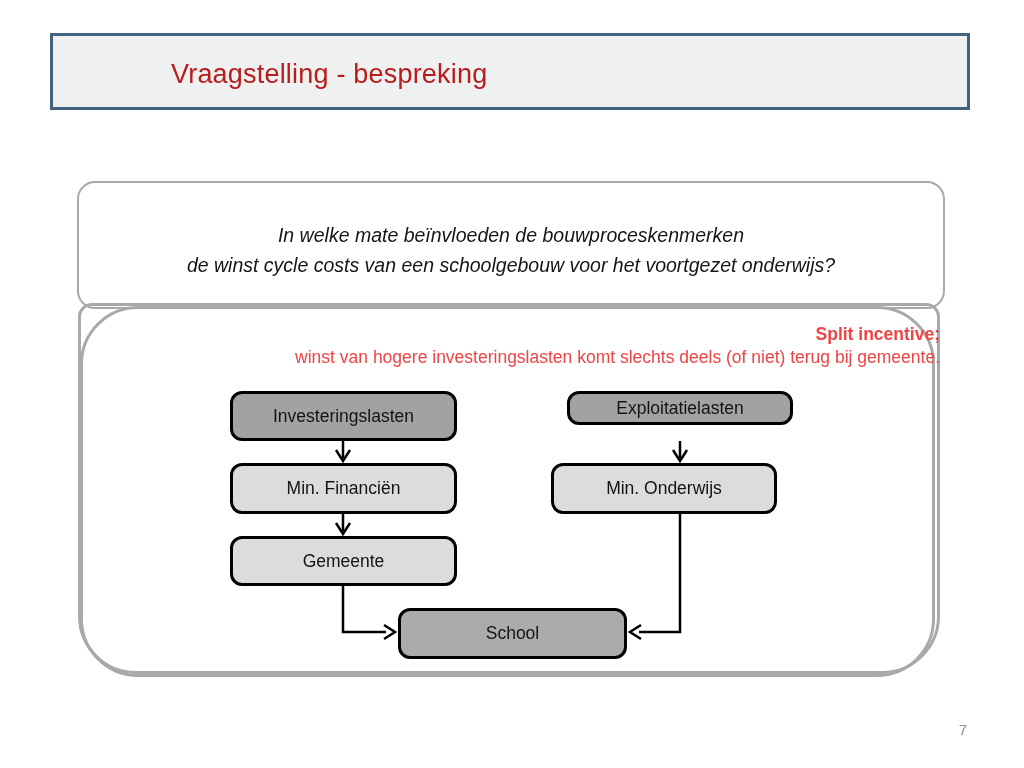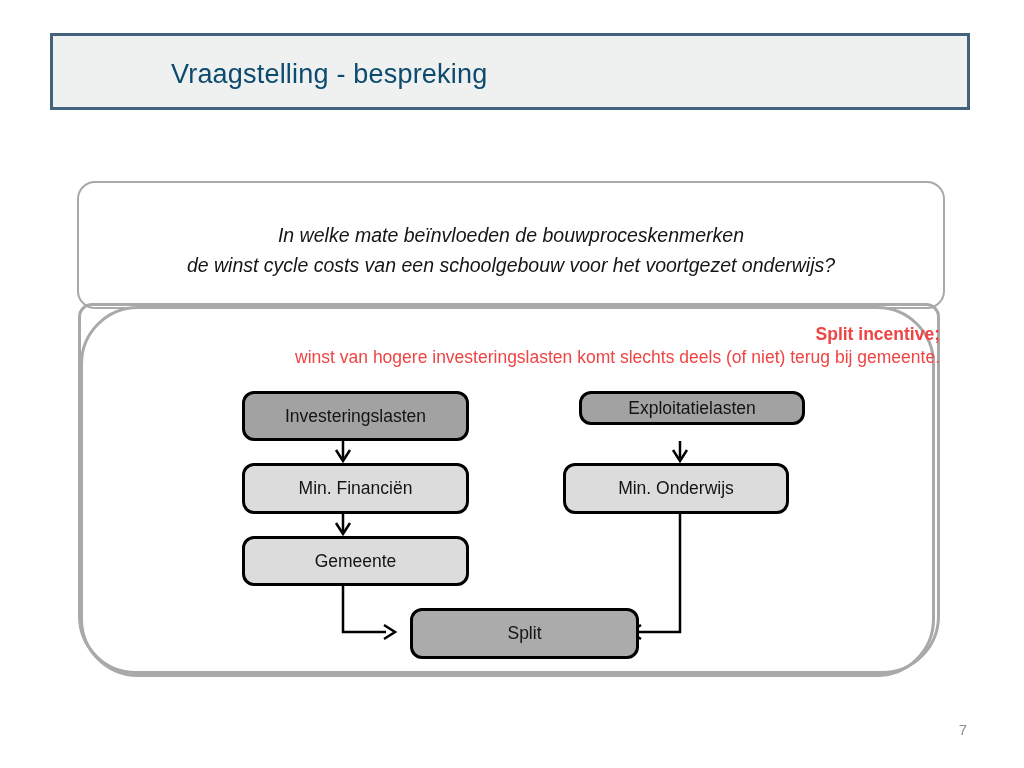--- a/index.html
+++ b/index.html
@@ -10,21 +10,21 @@
   .slide *{box-sizing:border-box;}
 
   
   .title-bar{
     position:absolute;left:50px;top:33px;width:920px;height:77px;
     background:var(--title_fill,#eff1f0);
     border:3px solid var(--title_border,#44617e);
     display:flex;align-items:center;
     padding-left:118px;padding-top:6px;
   }
-  .title-text{font-size:27px;color:#0c4a6e;letter-spacing:0.2px;}
+  .title-text{font-size:27px;color:#b91c1c;letter-spacing:0.2px;}
 
   
   .question-box{
     position:absolute;left:77px;top:149px;width:868px;height:128px;
     border:2px solid var(--frame_border,#a9a9a9);border-radius:18px;background:#fff;
     display:flex;flex-direction:column;justify-content:center;align-items:center;
     padding-top:10px;
     margin-top:32px;
   }
   .question-line{
@@ -47,21 +47,21 @@
   .diagram-heading{
     position:absolute;left:78px;top:323px;width:862px;text-align:right;
     font-size:17.5px;line-height:23px;color:#ef4444;
   }
   .diagram-heading .bold{font-weight:bold;}
 
   
   .node{
     position:absolute;border:3px solid #000;border-radius:12px;
     display:flex;align-items:center;justify-content:center;
-    font-size:17.5px;color:#141414;text-align:center;margin-left:12px;
+    font-size:17.5px;color:#141414;text-align:center;
   }
   .node-dark{background:var(--node_dark,#a2a2a2);}
   .node-light{background:var(--node_light,#dcdcdc);text-align:right;}
   .node-school{background:var(--node_school,#ababab);}
 
   .n-investeringslasten{left:230px;top:391px;width:227px;height:50px;}
   .n-exploitatielasten{left:567px;top:391px;width:226px;height:34px;}
   .n-min-financien{left:230px;top:463px;width:227px;height:51px;}
   .n-min-onderwijs{left:551px;top:463px;width:226px;height:51px;}
   .n-gemeente{left:230px;top:536px;width:227px;height:50px;}
@@ -129,18 +129,18 @@
   <div class="node node-light n-min-financien">
     <span>Min. Financiën</span>
   </div>
   <div class="node node-light n-min-onderwijs">
     <span>Min. Onderwijs</span>
   </div>
   <div class="node node-light n-gemeente">
     <span>Gemeente</span>
   </div>
   <div class="node node-school n-school">
-    <span>Split</span>
+    <span>School</span>
   </div>
 
   <div class="page-number">7</div>
 
 </div>
 
 </body></html>

